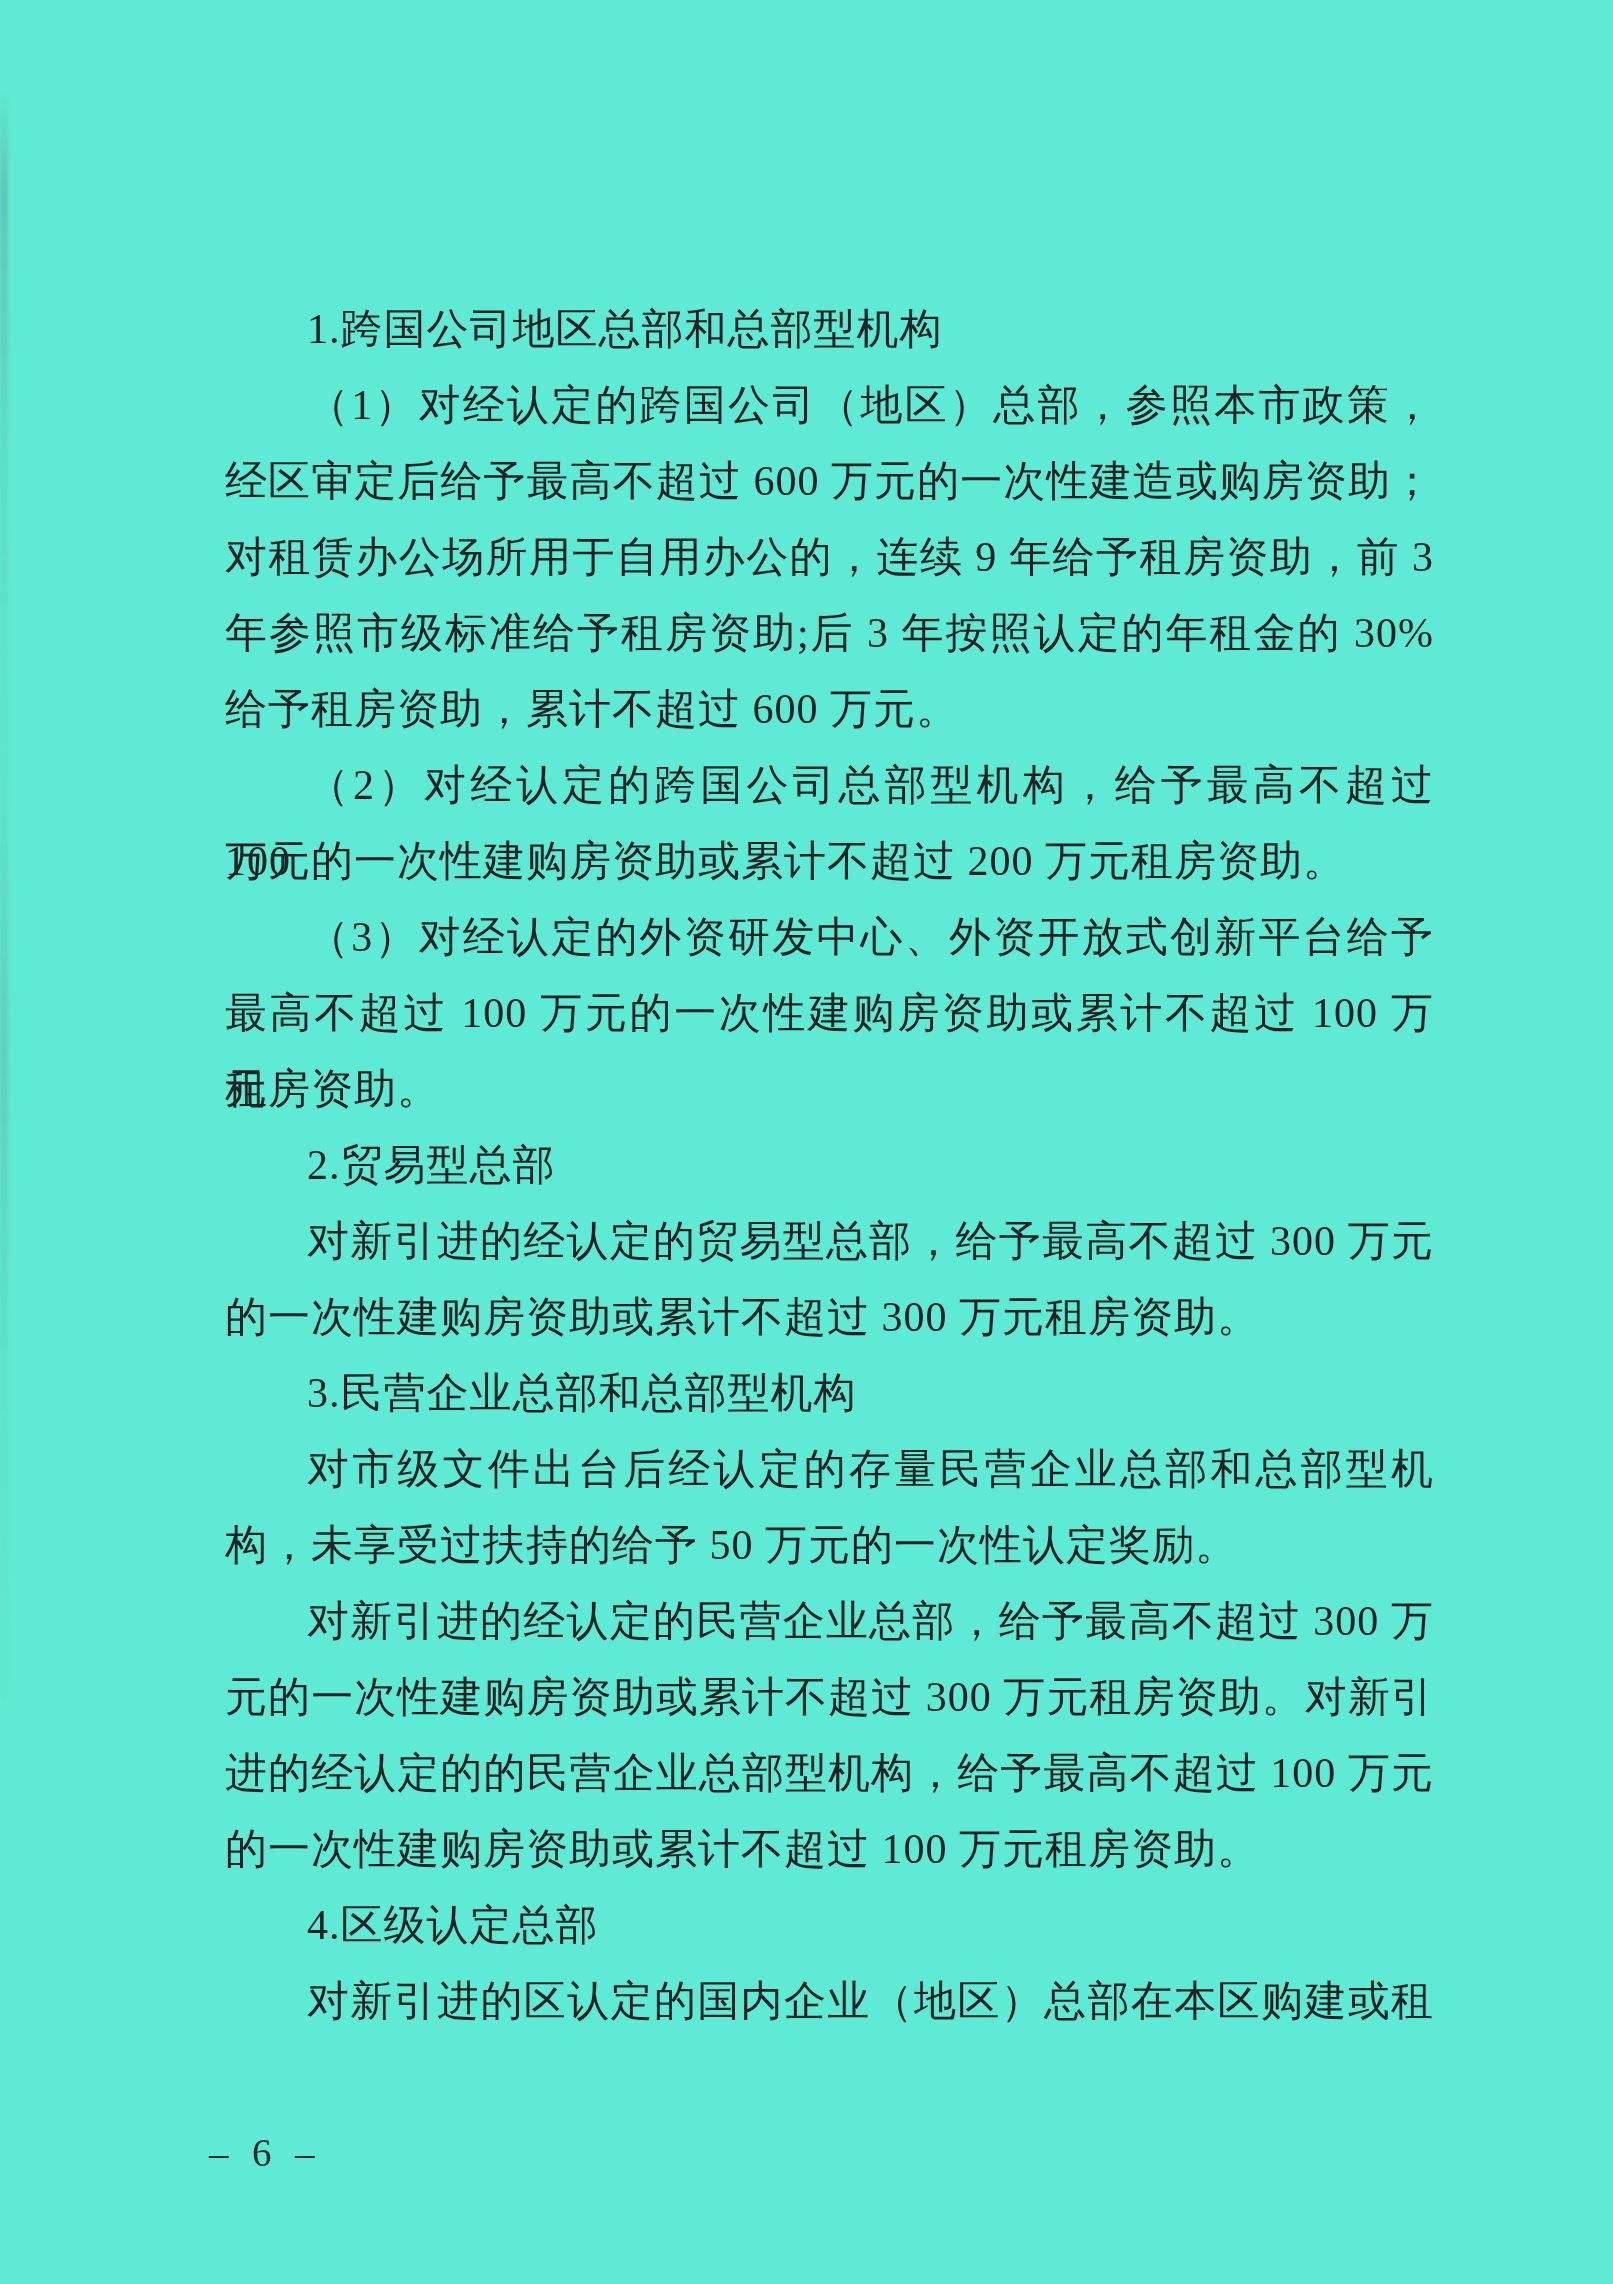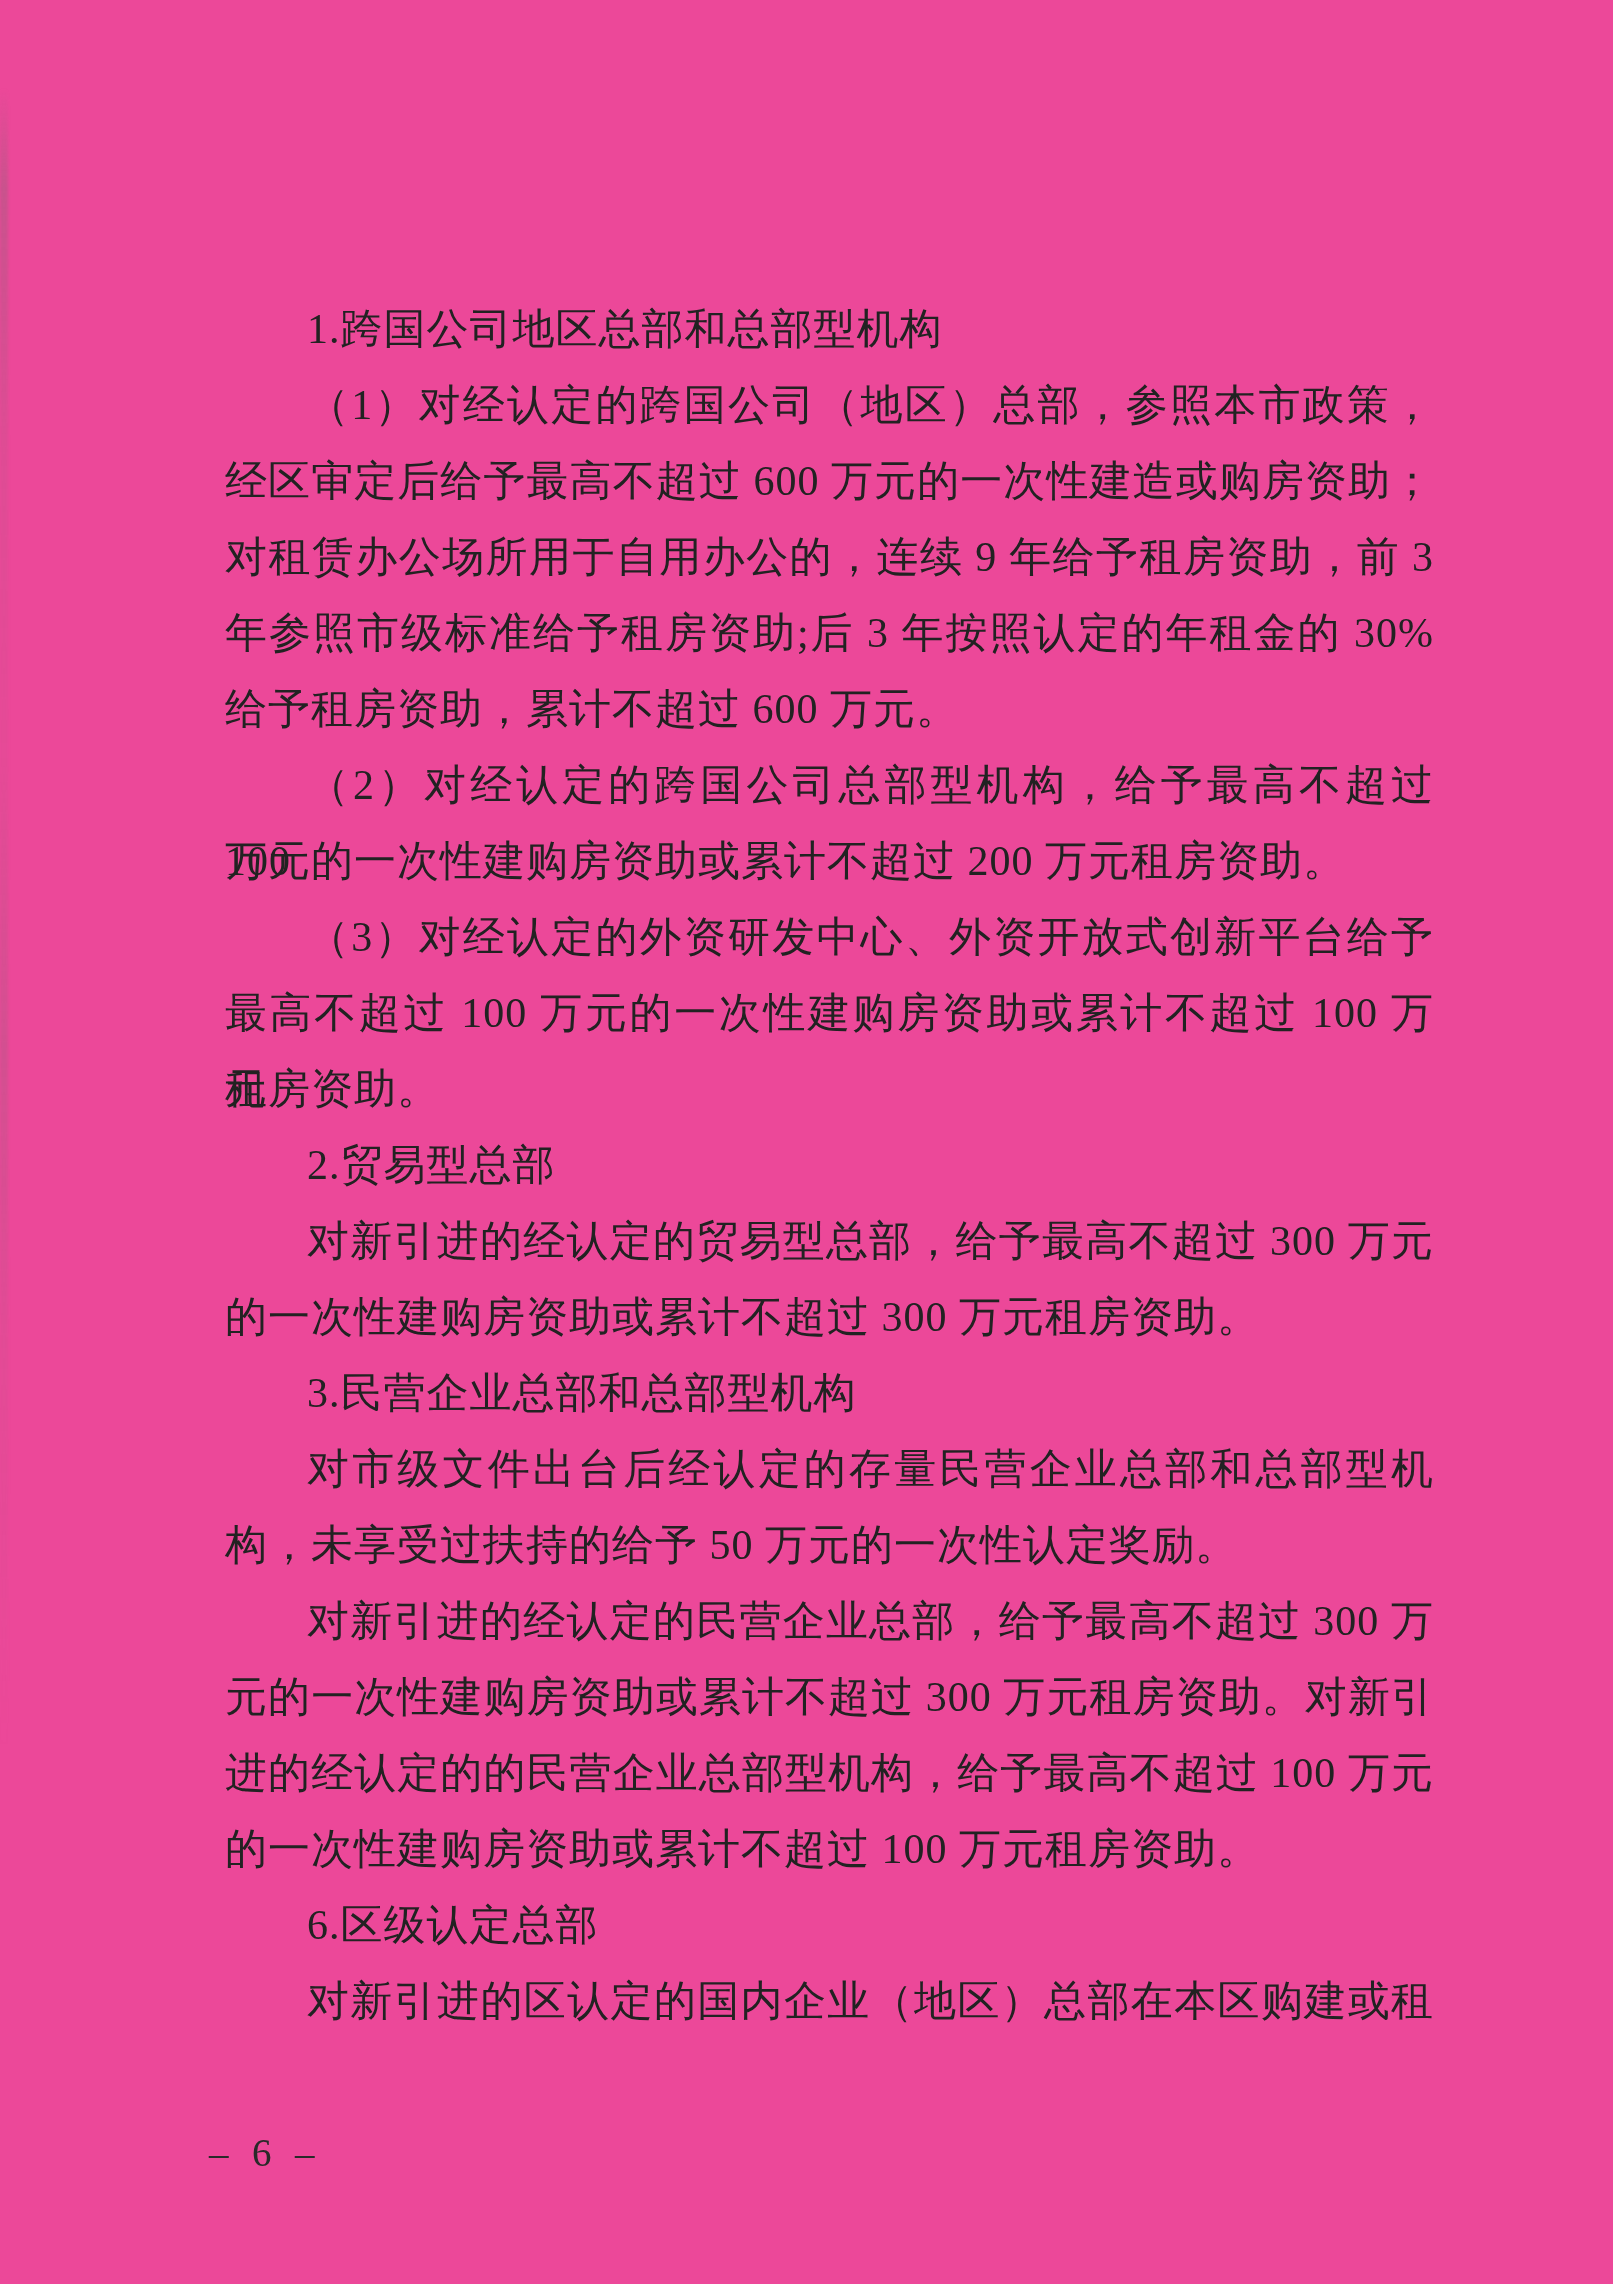--- a/index.html
+++ b/index.html
@@ -5,21 +5,21 @@
   html, body {
     margin: 0;
     padding: 0;
     background: #e8e8e8;
   }
   .page {
     position: relative;
     width: 1613px;
     height: 2285px;
     margin: 0 auto;
-    background: #ec4899;
+    background: #5eead4;
     overflow: hidden;
     font-family: "Liberation Serif", "DejaVu Serif", serif;
     color: #222222;
   }
   
   .scan-edge {
     position: absolute;
     left: 0;
     top: 88px;
     width: 7.8px;
@@ -86,18 +86,18 @@
       <div class="line indent">2.贸易型总部</div>
       <div class="line indent justify">对新引进的经认定的贸易型总部，给予最高不超过 300 万元</div>
       <div class="line">的一次性建购房资助或累计不超过 300 万元租房资助。</div>
       <div class="line indent">3.民营企业总部和总部型机构</div>
       <div class="line indent justify">对市级文件出台后经认定的存量民营企业总部和总部型机</div>
       <div class="line">构，未享受过扶持的给予 50 万元的一次性认定奖励。</div>
       <div class="line indent justify">对新引进的经认定的民营企业总部，给予最高不超过 300 万</div>
       <div class="line justify">元的一次性建购房资助或累计不超过 300 万元租房资助。对新引</div>
       <div class="line justify">进的经认定的的民营企业总部型机构，给予最高不超过 100 万元</div>
       <div class="line">的一次性建购房资助或累计不超过 100 万元租房资助。</div>
-      <div class="line indent">6.区级认定总部</div>
+      <div class="line indent">4.区级认定总部</div>
       <div class="line indent justify">对新引进的区认定的国内企业（地区）总部在本区购建或租</div>
     </main>
   <div class="page-footer">– 6 –</div>
 </div>
 
 
 </body></html>

